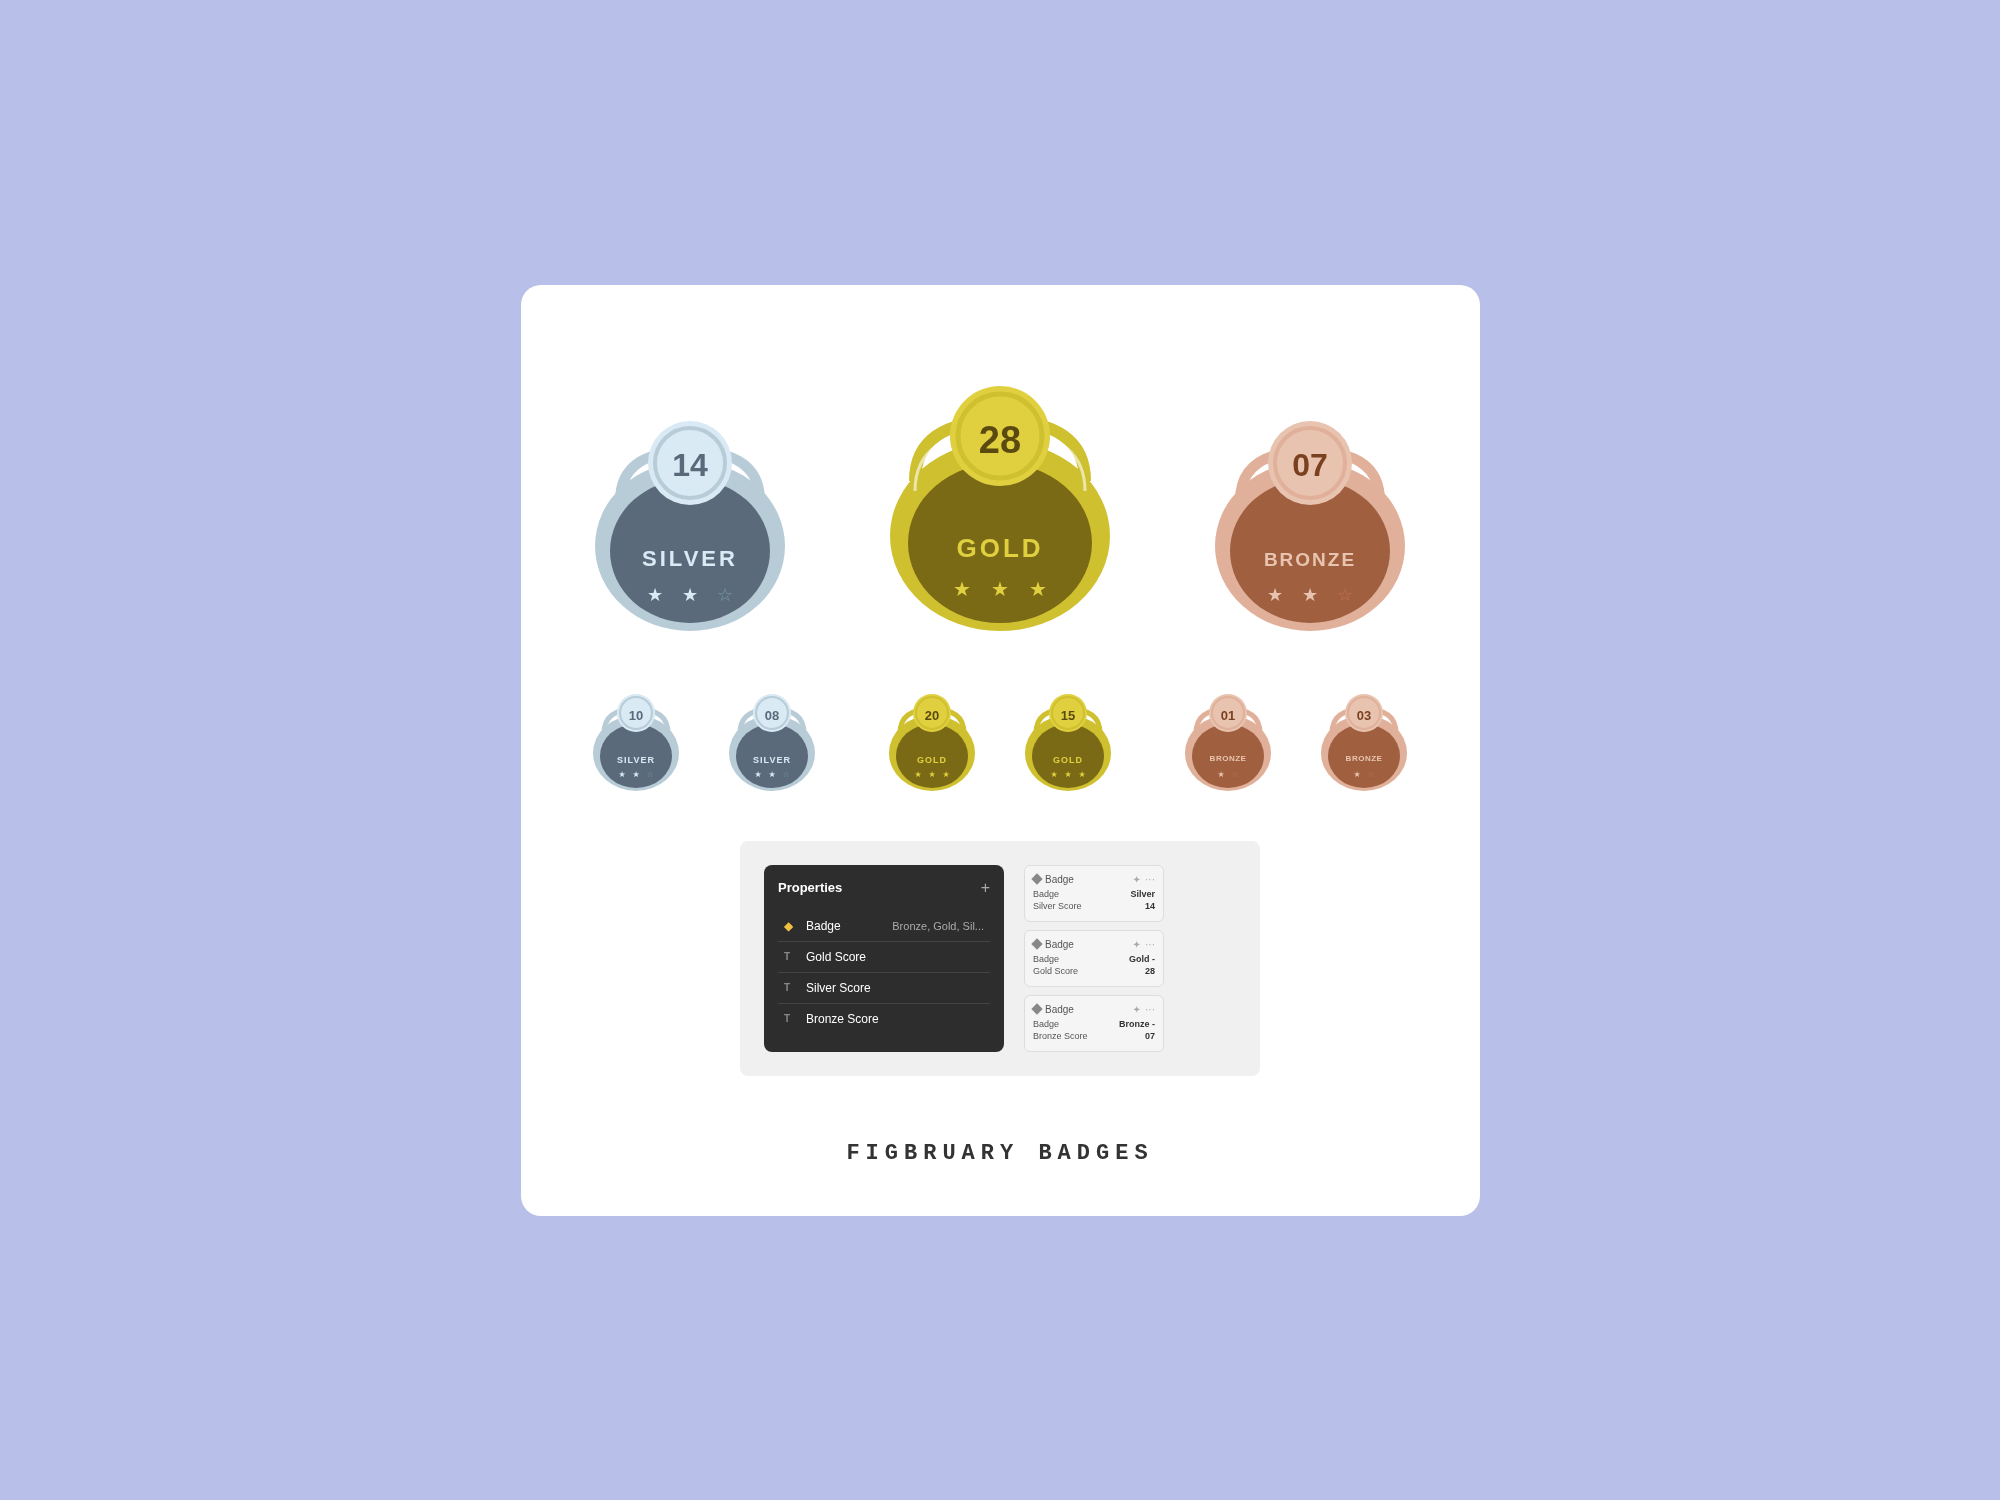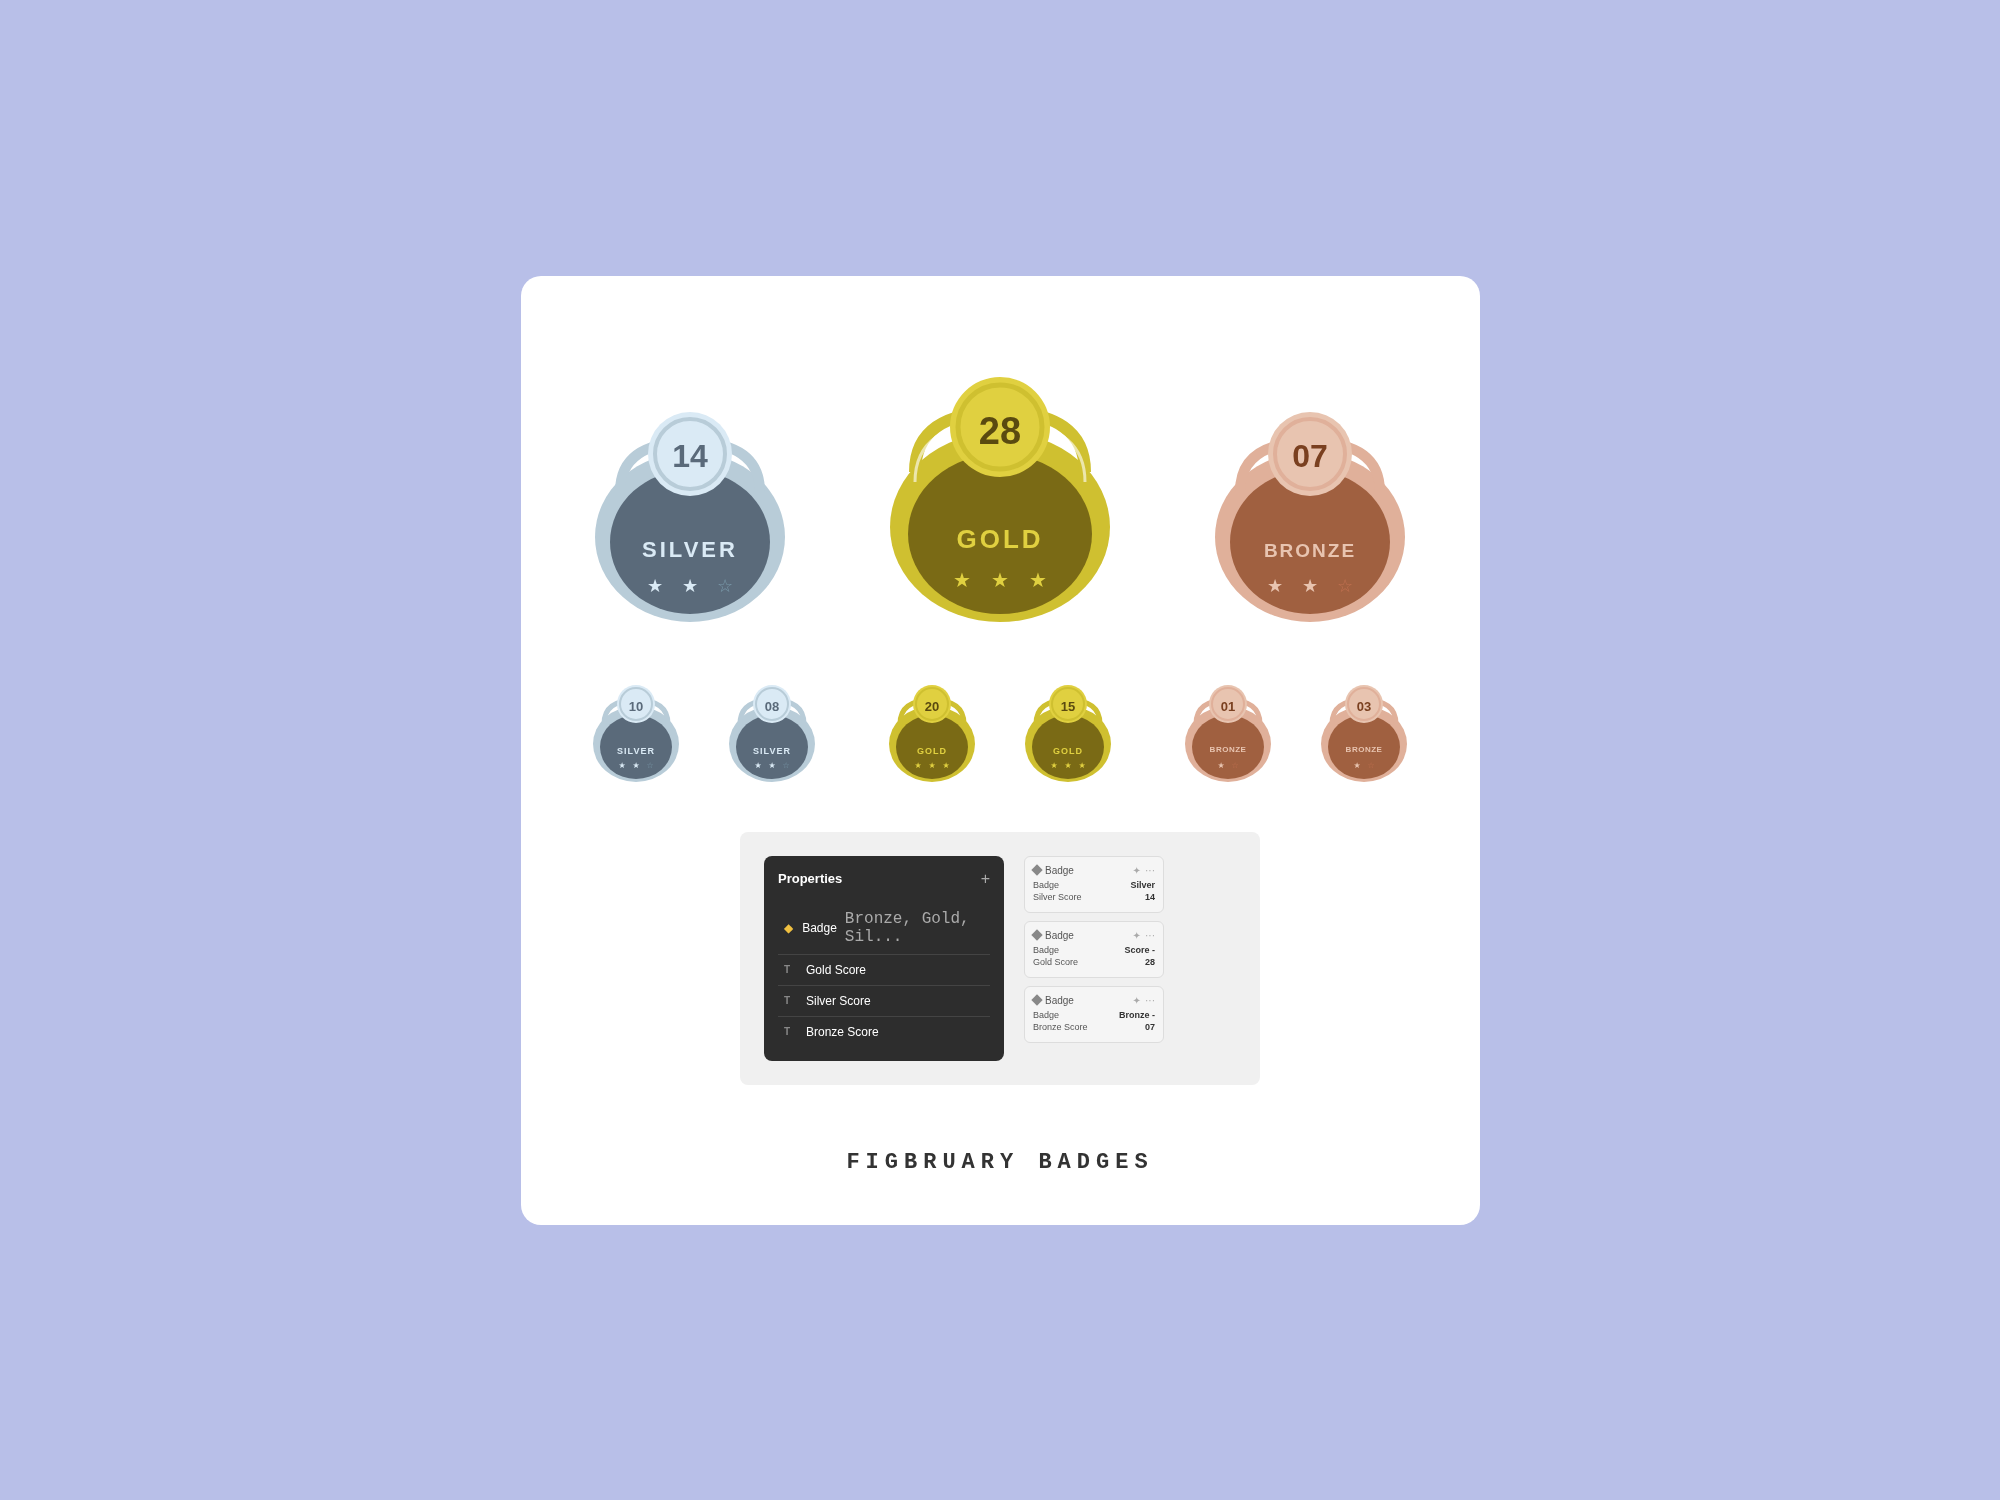--- a/index.html
+++ b/index.html
@@ -108,23 +108,22 @@
       font-size: 10px;
       font-weight: bold;
       width: 14px;
     }
     .prop-name {
       color: #fff;
       font-size: 12px;
     }
     .prop-value {
       color: #aaa;
-      font-size: 16px;
+      font-size: 11px;
       margin-left: auto;
-      font-family: Liberation Mono, monospace;
     }
 
     
     .instances-panel {
       display: flex;
       flex-direction: column;
       gap: 8px;
       width: 140px;
     }
     .instance-card {
@@ -395,21 +394,21 @@
             <span class="instance-diamond"></span>
             <span>Badge</span>
           </div>
           <div class="instance-actions">
             <span>✦</span>
             <span>···</span>
           </div>
         </div>
         <div class="instance-row">
           <span>Badge</span>
-          <span class="instance-val">Score -</span>
+          <span class="instance-val">Gold -</span>
         </div>
         <div class="instance-row">
           <span>Gold Score</span>
           <span class="instance-val">28</span>
         </div>
       </div>
 
       <div class="instance-card">
         <div class="instance-header">
           <div class="instance-title">

